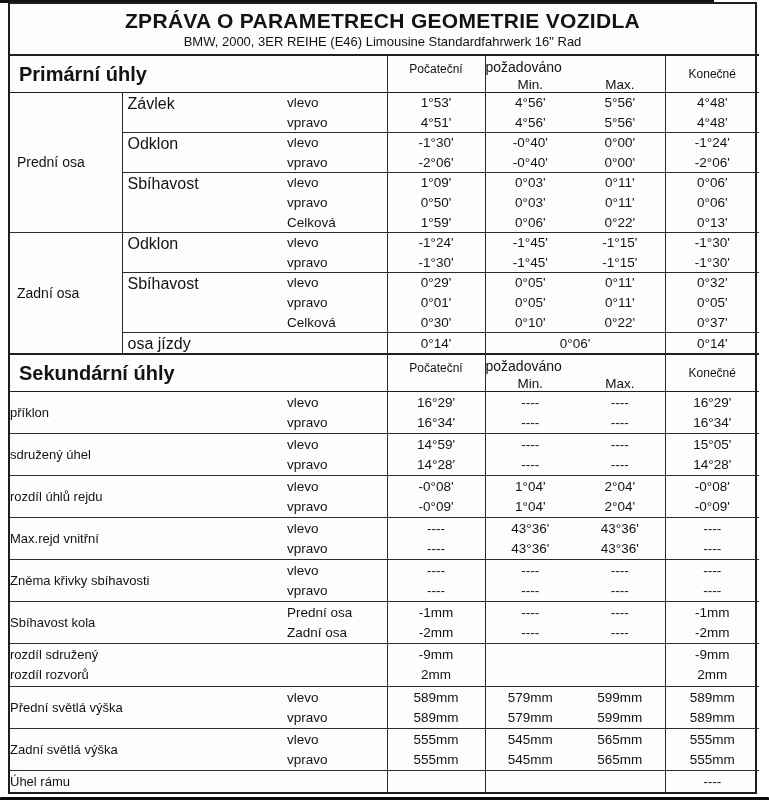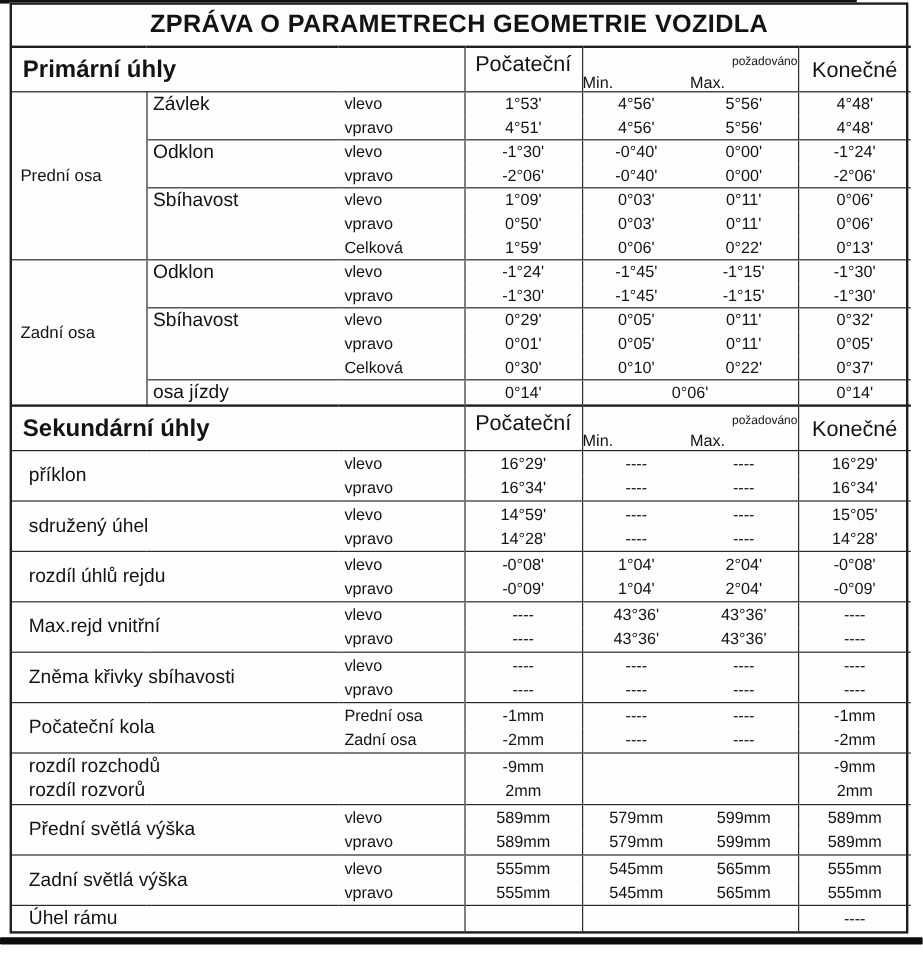--- a/index.html
+++ b/index.html
@@ -1,54 +1,55 @@
 <!DOCTYPE html>
 <html><head>
 <meta charset="utf-8">
 <style>
   html,body{margin:0;padding:0;width:769px;height:800px;background:#ffffff;
     font-family:"Liberation Sans",sans-serif;color:#131313;overflow:hidden;}
   .top-bar{position:absolute;top:0;left:0;width:714px;height:3px;background:#121212;}
   .sheet{position:relative;margin:2px 12px 0 8px;border:2px solid #1f1f1f;background:#fdfdfb;}
-  .titlebox{height:34px;box-sizing:border-box;text-align:center;padding-top:5px;}
+  .titlebox{height:50px;box-sizing:border-box;text-align:center;padding-top:5px;}
   .title{font-size:21px;font-weight:bold;letter-spacing:.3px;line-height:24px;}
   .subtitle{font-size:13px;line-height:16px;margin-top:1px;}
   table{width:100%;border-collapse:collapse;table-layout:fixed;}
   td{font-size:13.5px;padding:0;vertical-align:middle;white-space:nowrap;overflow:hidden;line-height:19px;}
   .c{text-align:center;}
   .v{border-left:1.5px solid #2b2b2b;}
   .gt{border-top:1.5px solid #2b2b2b;}
   tr.sech td{border-top:2px solid #1f1f1f;border-bottom:1.6px solid #1f1f1f;}
   tr.sech{height:35px;}
   tr.rp{height:20px;}
   tr.rs{height:21px;}
   tr.diff{height:43px;}
   .shlab{font-size:20px;font-weight:bold;padding-left:9px;margin-left:16px;}
-  .hd{font-size:18px;text-align:center;}
+  .hd{font-size:12px;text-align:center;}
   .hd-init{vertical-align:top;padding-top:4px;}
   .reqwrap{display:flex;flex-direction:column;justify-content:flex-start;padding-top:4px;}
-  .reqline{text-align:right;font-size:10px;line-height:15px;}
+  .reqline{text-align:left;font-size:14px;line-height:15px;}
   .mm{display:flex;margin-top:2px;}
-  .mm span{flex:1;text-align:left;font-size:13.5px;line-height:15px;}
+  .mm span{flex:1;text-align:center;font-size:13.5px;line-height:15px;}
   .glab{padding-left:7px;font-size:14px;vertical-align:middle;}
   .plab{padding-left:5px;font-size:16px;vertical-align:top;padding-top:1px;}
   .side{padding-left:5px;font-size:13.5px;}
-  .slab{padding-left:14px;font-size:16px;vertical-align:middle;}
+  .slab{padding-left:0;font-size:13px;vertical-align:middle;}
   .line{display:block;line-height:20px;}
   .bottom-bar{margin-top:3px;width:769px;height:6px;background:#0c0c0c;border-radius:1px;}
 </style>
 </head>
 <body>
 
 <div>
   <div class="top-bar"></div>
   <div class="sheet">
 
     <div class="titlebox">
       <div class="title">ZPRÁVA O PARAMETRECH GEOMETRIE VOZIDLA</div>
+      <div class="subtitle">BMW, 2000, 3ER REIHE (E46) Limousine Standardfahrwerk 16" Rad</div>
     </div>
 
     <table>
       <colgroup>
         <col style="width:112px">
           <col style="width:160px">
           <col style="width:105px">
         <col style="width:98px">
           <col style="width:90px">
           <col style="width:90px">
@@ -254,38 +255,38 @@
           <td class="c v gt">----</td>
         </tr>
         <tr class="rs">
           <td class="side">vpravo</td>
           <td class="c v">----</td>
           <td class="c v">----</td>
           <td class="c">----</td>
           <td class="c v">----</td>
         </tr>
         <tr class="rs">
-          <td rowspan="2" colspan="2" class="slab gt">Počateční kola</td>
+          <td rowspan="2" colspan="2" class="slab gt">Sbíhavost kola</td>
           <td class="side gt">Prední osa</td>
           <td class="c v gt">-1mm</td>
           <td class="c v gt">----</td>
           <td class="c gt">----</td>
           <td class="c v gt">-1mm</td>
         </tr>
         <tr class="rs">
           <td class="side">Zadní osa</td>
           <td class="c v">-2mm</td>
           <td class="c v">----</td>
           <td class="c">----</td>
           <td class="c v">-2mm</td>
         </tr>
 
         <tr class="diff">
           <td colspan="3" class="slab gt">
-            <span class="line">rozdíl rozchodů</span>
+            <span class="line">rozdíl sdružený</span>
             <span class="line">rozdíl rozvorů</span>
           </td>
           <td class="c v gt">
             <span class="line">-9mm</span>
             <span class="line">2mm</span>
           </td>
           <td colspan="2" class="v gt"></td>
           <td class="c v gt">
             <span class="line">-9mm</span>
             <span class="line">2mm</span>

